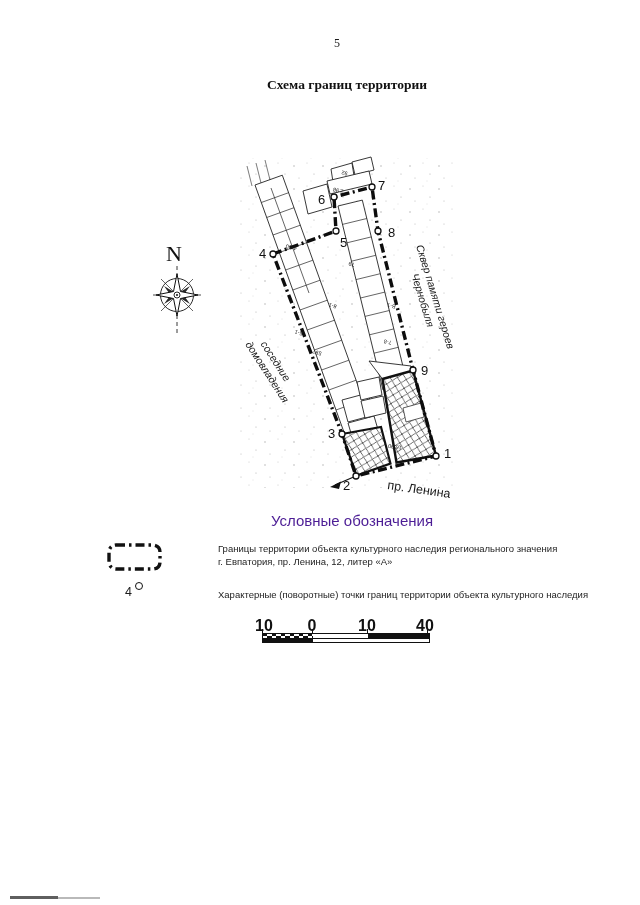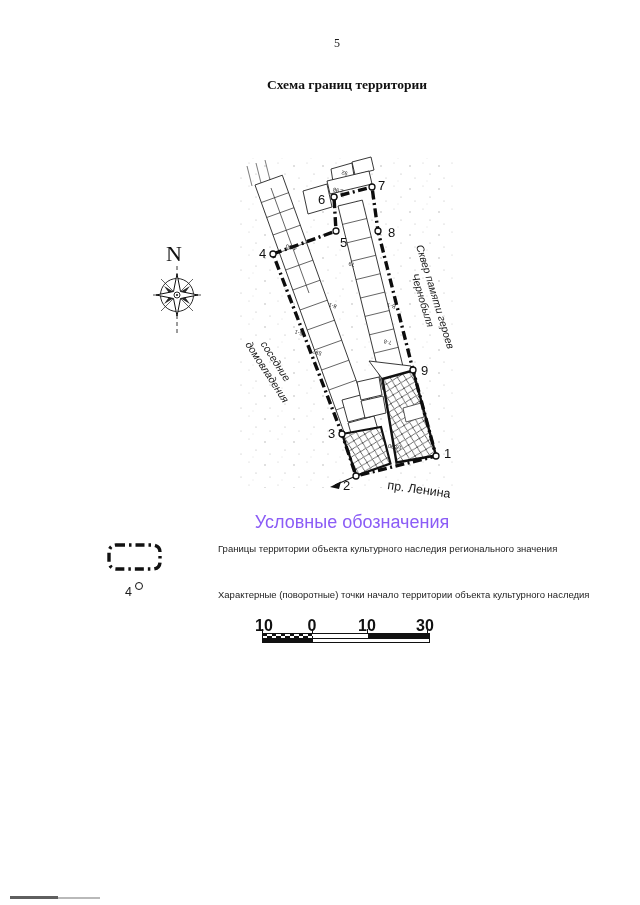--- a/index.html
+++ b/index.html
@@ -11,21 +11,21 @@
     position:absolute;top:36px;left:337px;transform:translateX(-50%);
     font-family:"Liberation Serif",serif;font-size:12px;color:#1a1a1a;
   }
   .doc-title{
     position:absolute;top:61px;left:331px;transform:translateX(-50%);margin:16px;
     font-family:"Liberation Serif",serif;font-size:13.5px;font-weight:bold;color:#111;white-space:nowrap;
   }
   .map-svg{position:absolute;left:0;top:0;}
   .legend-title{
     position:absolute;top:512px;left:352px;transform:translateX(-50%);
-    font-size:18px;color:#8b5cf6;white-space:nowrap;
+    font-size:15px;color:#4c1d95;white-space:nowrap;
   }
   .legend-sym-boundary{position:absolute;left:105px;top:541px;}
   .legend-text-1{position:absolute;left:218px;top:542px;font-size:9.5px;line-height:13.2px;color:#1c1c1c;}
   .legend-text-1 div{white-space:nowrap;}
   .legend-sym-point{position:absolute;left:125px;top:585px;font-size:12.5px;color:#1c1c1c;}
   .point-circle-sym{
     display:inline-block;width:6px;height:6px;border:1.2px solid #111;border-radius:50%;
     position:relative;top:-6px;left:3px;background:#fff;
   }
   .legend-text-2{position:absolute;left:218px;top:589px;font-size:9.5px;color:#1c1c1c;white-space:nowrap;}
@@ -201,32 +201,33 @@
     </g>
   </svg>
 
   <div class="legend-title">Условные обозначения</div>
 
   <svg class="legend-sym-boundary" width="60" height="32" viewBox="0 0 60 32">
     <rect x="4" y="4" width="51" height="24" rx="7" fill="none" stroke="#111" stroke-width="3.4" stroke-dasharray="9 4 2.5 4"></rect>
   </svg>
   <div class="legend-text-1">
     <div>Границы территории объекта культурного наследия регионального значения</div>
+    <div>г. Евпатория, пр. Ленина, 12, литер «А»</div>
   </div>
 
   <div class="legend-sym-point">
     <span>4</span><span class="point-circle-sym"></span>
   </div>
-  <div class="legend-text-2">Характерные (поворотные) точки начало территории объекта культурного наследия</div>
+  <div class="legend-text-2">Характерные (поворотные) точки границ территории объекта культурного наследия</div>
 
   <div class="scalebar">
     <span class="sb-label" style="left:2px">10</span>
     <span class="sb-label" style="left:50px">0</span>
     <span class="sb-label" style="left:105px">10</span>
-    <span class="sb-label" style="left:163px">30</span>
+    <span class="sb-label" style="left:163px">40</span>
     <span class="sb-tick" style="left:0"></span>
     <span class="sb-tick" style="left:50px"></span>
     <span class="sb-tick" style="left:105px"></span>
     <span class="sb-tick" style="left:165px"></span>
     <div class="sb-bar">
       <div class="sb-seg checker" style="left:0;width:50px"></div>
       <div class="sb-seg bottom" style="left:0;width:50px;background:#111"></div>
       <div class="sb-seg" style="left:50px;width:55px;background:#fff"></div>
       <div class="sb-seg bottom" style="left:50px;width:55px;background:#fff"></div>
       <div class="sb-seg" style="left:105px;width:61px;background:#111"></div>

